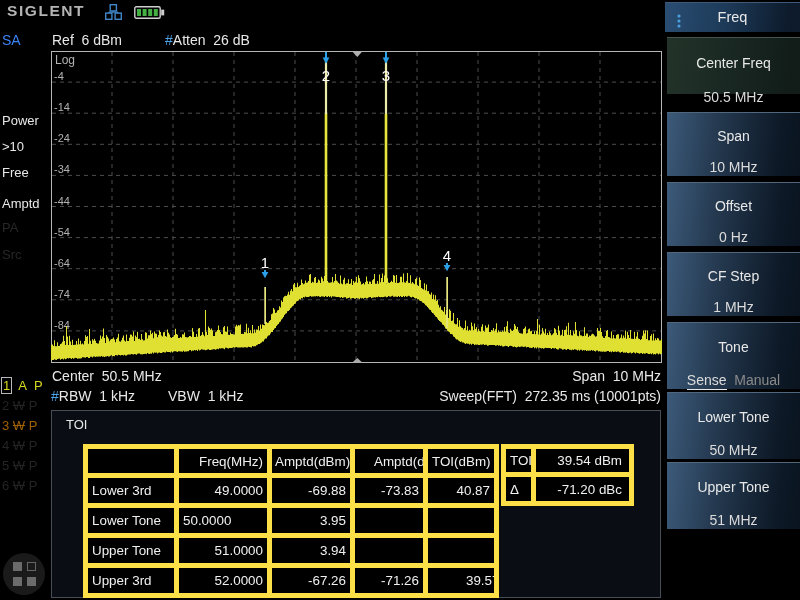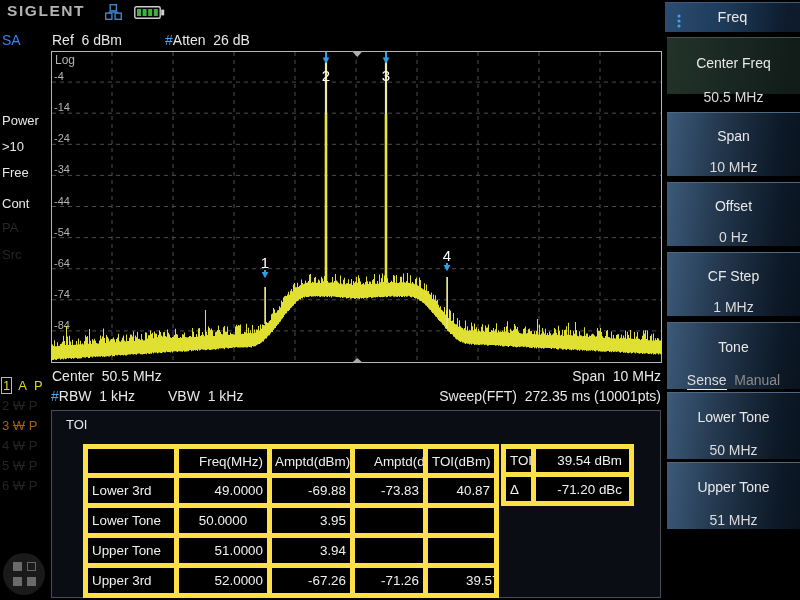--- a/index.html
+++ b/index.html
@@ -34,21 +34,21 @@
  </g>
 </svg>
 
 <div class="abs t14" style="left:2px;top:33px;color:#3b82f6">SA</div>
 <div class="abs t14" style="left:52px;top:33px">Ref  6 dBm</div>
 <div class="abs t14" style="left:165px;top:33px"><span class="blue">#</span>Atten  26 dB</div>
 
 <div class="abs t13" style="left:2px;top:114px">Power</div>
 <div class="abs t13" style="left:2px;top:140px">&gt;10</div>
 <div class="abs t13" style="left:2px;top:166px">Free</div>
-<div class="abs t13" style="left:2px;top:197px">Cont</div>
+<div class="abs t13" style="left:2px;top:197px">Amptd</div>
 <div class="abs t13" style="left:2px;top:221px;color:#272727">PA</div>
 <div class="abs t13" style="left:2px;top:248px;color:#272727">Src</div>
 
 <div class="abs" style="left:1px;top:378px;font-size:13px;color:#d8d820;white-space:pre"><span style="border:1px solid #b8b8b8;padding:0 1px">1</span><span style="margin-left:6px">A</span><span style="margin-left:7px">P</span></div>
 <div class="abs" style="left:2px;top:398px;font-size:13px;color:#242424;white-space:pre">2 <span style="text-decoration:line-through">W</span> P</div>
 <div class="abs" style="left:2px;top:418px;font-size:13px;color:#a16207;white-space:pre">3 <span style="text-decoration:line-through">W</span> P</div>
 <div class="abs" style="left:2px;top:438px;font-size:13px;color:#242424;white-space:pre">4 <span style="text-decoration:line-through">W</span> P</div>
 <div class="abs" style="left:2px;top:458px;font-size:13px;color:#242424;white-space:pre">5 <span style="text-decoration:line-through">W</span> P</div>
 <div class="abs" style="left:2px;top:478px;font-size:13px;color:#242424;white-space:pre">6 <span style="text-decoration:line-through">W</span> P</div>
 
@@ -142,21 +142,21 @@
         </tr>
    <tr>
           <td style="height:30px">Lower 3rd</td>
           <td style="text-align:right">49.0000</td>
           <td style="text-align:right">-69.88</td>
           <td style="text-align:right">-73.83</td>
           <td style="text-align:right">40.87</td>
         </tr>
    <tr>
           <td style="height:30px">Lower Tone</td>
-          <td style="text-align:center">50.0000</td>
+          <td style="text-align:left">50.0000</td>
           <td style="text-align:right">3.95</td>
           <td></td>
           <td></td>
         </tr>
    <tr>
           <td style="height:30px">Upper Tone</td>
           <td style="text-align:right">51.0000</td>
           <td style="text-align:right">3.94</td>
           <td></td>
           <td></td>

